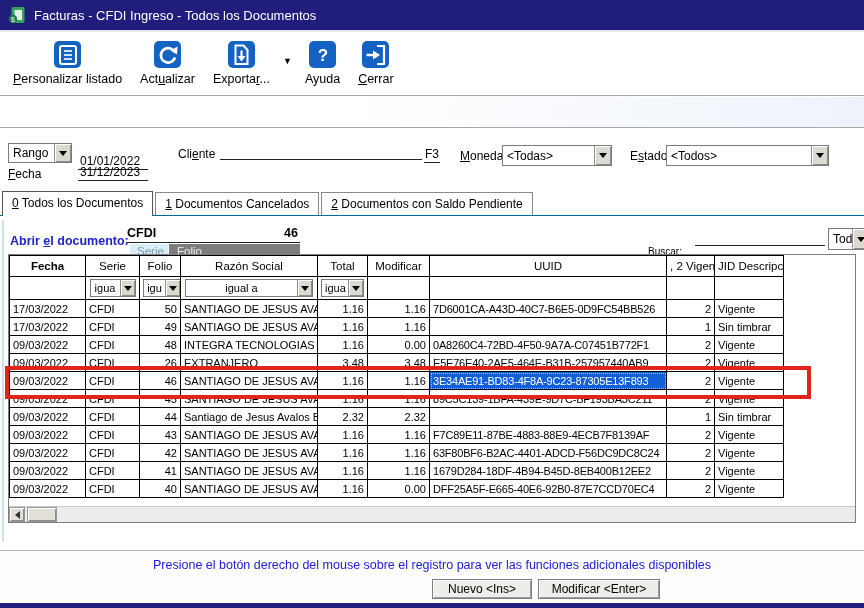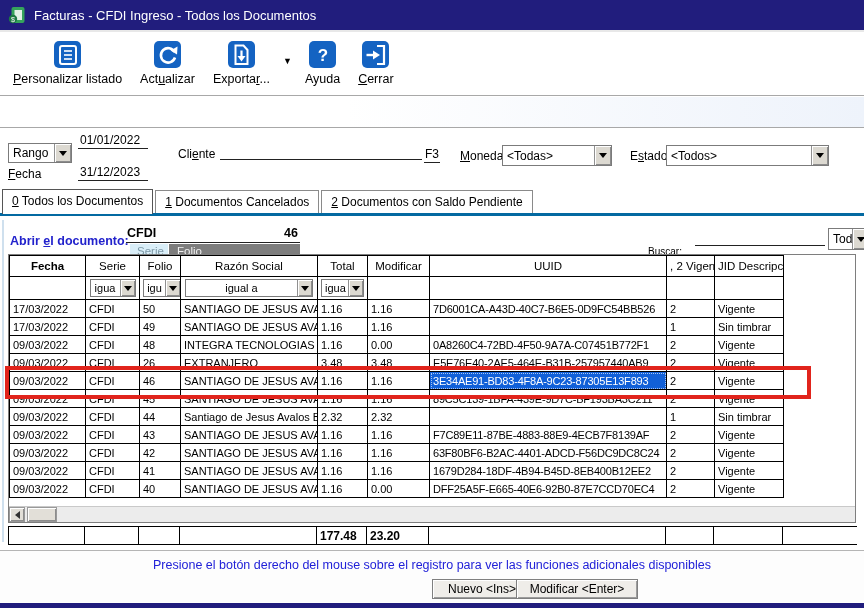--- a/index.html
+++ b/index.html
@@ -36,21 +36,21 @@
     display:flex; align-items:center; overflow:hidden; }
   .combo-text { flex:1; padding:0 4px; white-space:nowrap; overflow:hidden; font-size:12px; }
   .combo-btn { width:17px; align-self:stretch; background:#dcd9d1; border-left:1px solid #909090;
     box-shadow:inset 1px 1px 0 #fff, inset -1px -1px 0 #8c8c8c;
     display:flex; align-items:center; justify-content:center; }
   .tri { width:0; height:0; border-left:4px solid transparent; border-right:4px solid transparent; border-top:5px solid #000; }
   .ufield { position:absolute; border:none; border-bottom:1px solid #222; background:transparent;
     font-family:"Liberation Sans",sans-serif; font-size:12px; padding:1px 2px; outline:none; }
   
   .tabstrip { position:absolute; left:0; top:192px; width:864px; height:24px;
-    background:#fff; border-bottom:3px solid #0369a1; display:flex; align-items:flex-end; padding-left:2px; }
+    background:#fff; border-bottom:1px solid #0369a1; display:flex; align-items:flex-end; padding-left:2px; }
   .tab { font-size:12px; padding:4px 9px 4px; border:1px solid #8a8a8a; border-bottom:none;
     background:#fff; margin-right:2px; white-space:nowrap; position:relative; }
   .tab.active { margin-bottom:-1px; padding-bottom:6px; z-index:2; border-color:#555; }
   
   .main { position:absolute; left:0; top:216px; width:864px; height:334px; background:#fff; }
   .left-edge { position:absolute; left:2px; top:4px; width:2px; height:322px; background:#cfe0ee; }
   .open-label { position:absolute; left:10px; top:10px; color:var(--link); font-weight:bold; font-size:12.5px;margin-top:8px; }
   .doc-serie { position:absolute; left:127px; top:10px; font-weight:bold; font-size:12.5px; }
   .doc-folio { position:absolute; left:170px; top:10px; width:128px; text-align:right; font-weight:bold; font-size:12.5px; }
   .doc-underline { position:absolute; left:126px; top:26px; width:174px; border-bottom:1px solid #222; }
@@ -66,21 +66,21 @@
   table.grid, table.totals { border-collapse:collapse; table-layout:fixed; width:848px; }
   .grid th, .grid td, .totals td { overflow:hidden; white-space:nowrap; padding:0 3px; }
   .grid th { border:1px solid #000; font-weight:normal; font-size:11.5px; }
   .grid thead tr.hnames th { height:21px; text-align:center; }
   .grid thead tr.hfilters th { height:23px; }
   .grid th.h-fecha { font-weight:bold; }
   .grid th.h-num, .grid th.h-estado { text-align:left; }
   .grid td { border:1px solid #000; height:18px; font-size:11px; }
   .grid .filler, .totals .filler { border:none; }
   .totals .filler { border-top:1px solid #000; border-bottom:1px solid #000; }
-  .c-folio, .c-total, .c-pendiente, .c-num { text-align:left; }
+  .c-folio, .c-total, .c-pendiente, .c-num { text-align:right; }
   .c-fecha { padding-left:5px; }
   .c-uuid { font-size:10.5px; letter-spacing:-0.2px; }
   td.selected { background:var(--selection); color:#fff; outline:1px dotted #a9c6f2; outline-offset:-2px; }
   .mini-combo { display:flex; align-items:center; border:1px solid #7b7b7b; background:#fff; height:18px; margin:2px auto; }
   .mini-combo .combo-text { font-size:11px; padding:0 3px; }
   .mini-combo .combo-btn { width:15px; }
   .mc-serie { width:46px; } .mc-folio { width:38px; } .mc-razon { width:128px; } .mc-total { width:43px; }
   
   .hscroll { position:absolute; left:0; bottom:0; width:846px; height:16px; background:#ececec; border-top:1px solid #c9c9c9; display:flex; }
   .hs-btn { width:16px; height:15px; background:#e2dfd8; border:1px solid #999;
@@ -90,21 +90,21 @@
     box-shadow:inset 1px 1px 0 #fff, inset -1px -1px 0 #8c8c8c; }
   
   .totals-wrap { position:absolute; left:8px; top:310px; width:848px; }
   .totals td { height:18px; font-size:12px; font-weight:bold; border:1px solid #000; }
   
   .footer { position:absolute; left:0; top:550px; width:864px; height:52px; background:#fdfdfd; border-top:1px solid #b5b5b5; }
   .hint { margin-top:7px; text-align:center; color:var(--hint); font-size:12.5px; }
   .push-btn { position:absolute; top:28px; height:20px; background:#efede9; border:1px solid #7f7f7f;
     box-shadow:inset 1px 1px 0 #fff, inset -1px -1px 0 #9c9c9c; font-size:12px; text-align:center; line-height:18px; }
   .btn-new { left:432px; width:100px; }
-  .btn-modify { left:516px; width:122px; }
+  .btn-modify { left:538px; width:122px; }
   .navy-bottom { position:absolute; left:0; top:603px; width:864px; height:5px; background:var(--titlebar); }
   
   .annotation { position:absolute; left:5px; top:366px; width:806px; height:33px;
     border:4px solid var(--annotation); z-index:40; pointer-events:none; }
   u { text-decoration:underline; }
 </style>
 </head>
 <body style="--titlebar: #211d7d; --iconblue: #1463c2; --selection: #1160d8; --annotation: #e1241c; --hint: #2121d8; --link: #2222cc;">
 
 <div class="titlebar">
@@ -172,21 +172,21 @@
 <div class="midstrip"></div>
 
 <div class="filterbar">
   <div class="combo" style="left:8px; top:14px; width:64px; height:20px;">
     <span class="combo-text">Rango</span>
     <span class="combo-btn">
         <span class="tri"></span>
       </span>
   </div>
   <span class="flabel" style="left:8px; top:38px;"><u>F</u><span>echa</span></span>
-  <input class="ufield" style="left: 78px; top: 3px; width: 70px;" value="01/01/2022">
+  <input class="ufield" style="left: 78px; top: 24px; width: 70px;" value="01/01/2022">
   <input class="ufield" style="left: 78px; top: 35px; width: 70px;" value="31/12/2023">
   <span class="flabel" style="left:178px; top:18px;"><span>Cli</span><u>e</u><span>nte</span></span>
   <input class="ufield" style="left: 220px; top: 14px; width: 202px;" value="">
   <span class="flabel" style="left:424px; top:18px; border-bottom:1px solid #222; padding:0 1px 1px;">F3</span>
   <span class="flabel" style="left:460px; top:20px;"><u>M</u><span>oneda</span></span>
   <div class="combo" style="left:502px; top:16px; width:110px; height:21px;">
     <span class="combo-text">&lt;Todas&gt;</span>
     <span class="combo-btn">
         <span class="tri"></span>
       </span>
@@ -429,50 +429,20 @@
         </tbody>
       </table>
     <div class="hscroll">
       <div class="hs-btn">
           <span class="hs-tri"></span>
         </div>
       <div class="hs-thumb"></div>
     </div>
   </div>
 
-  <div class="totals-wrap">
-    <table class="totals">
-        <colgroup>
-          <col style="width:76px">
-          <col style="width:54px">
-          <col style="width:41px">
-          <col style="width:137px">
-          <col style="width:50px">
-          <col style="width:62px">
-          <col style="width:237px">
-          <col style="width:48px">
-          <col style="width:69px">
-          <col style="width:74px">
-        </colgroup>
-        <tbody>
-          <tr>
-            <td class="c-fecha"></td>
-            <td class="c-serie"></td>
-            <td class="c-folio"></td>
-            <td class="c-razon"></td>
-            <td class="c-total">177.48</td>
-            <td class="c-pendiente">23.20</td>
-            <td class="c-uuid"></td>
-            <td class="c-num"></td>
-            <td class="c-estado"></td>
-            <td class="filler"></td>
-          </tr>
-        </tbody>
-      </table>
-  </div>
 </div>
 
 <div class="footer">
   <div class="hint">Presione el botón derecho del mouse sobre el registro para ver las funciones adicionales disponibles</div>
   <div class="push-btn btn-new">Nuevo &lt;Ins&gt;</div>
   <div class="push-btn btn-modify">Modificar &lt;Enter&gt;</div>
 </div>
 
 <div class="navy-bottom"></div>
 

